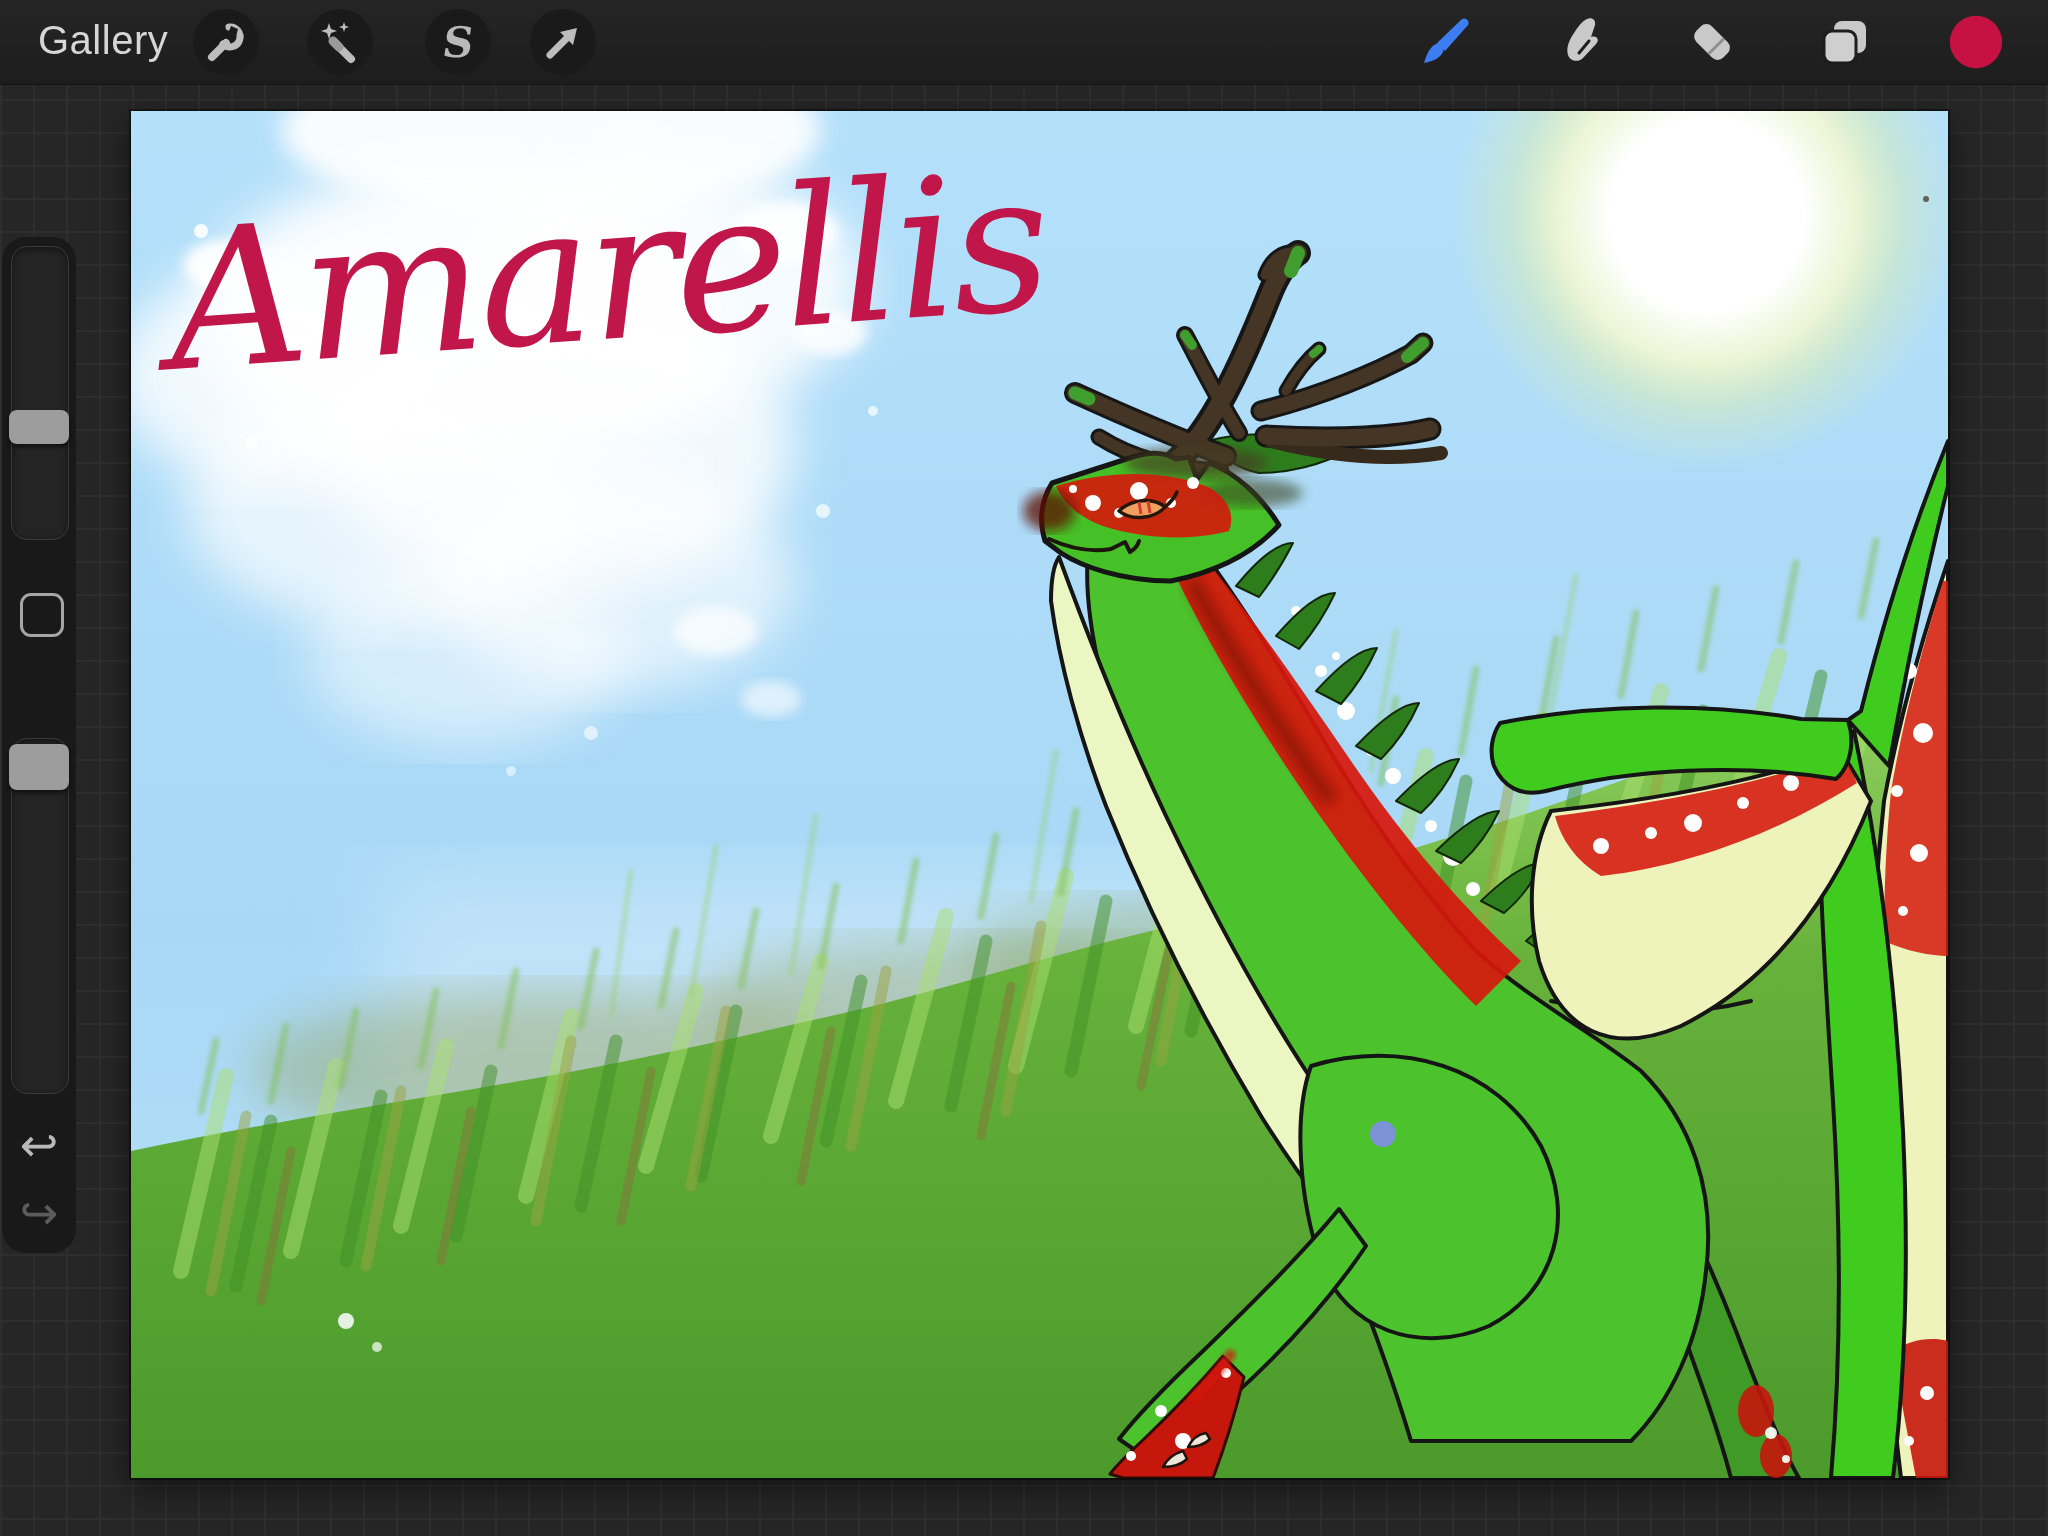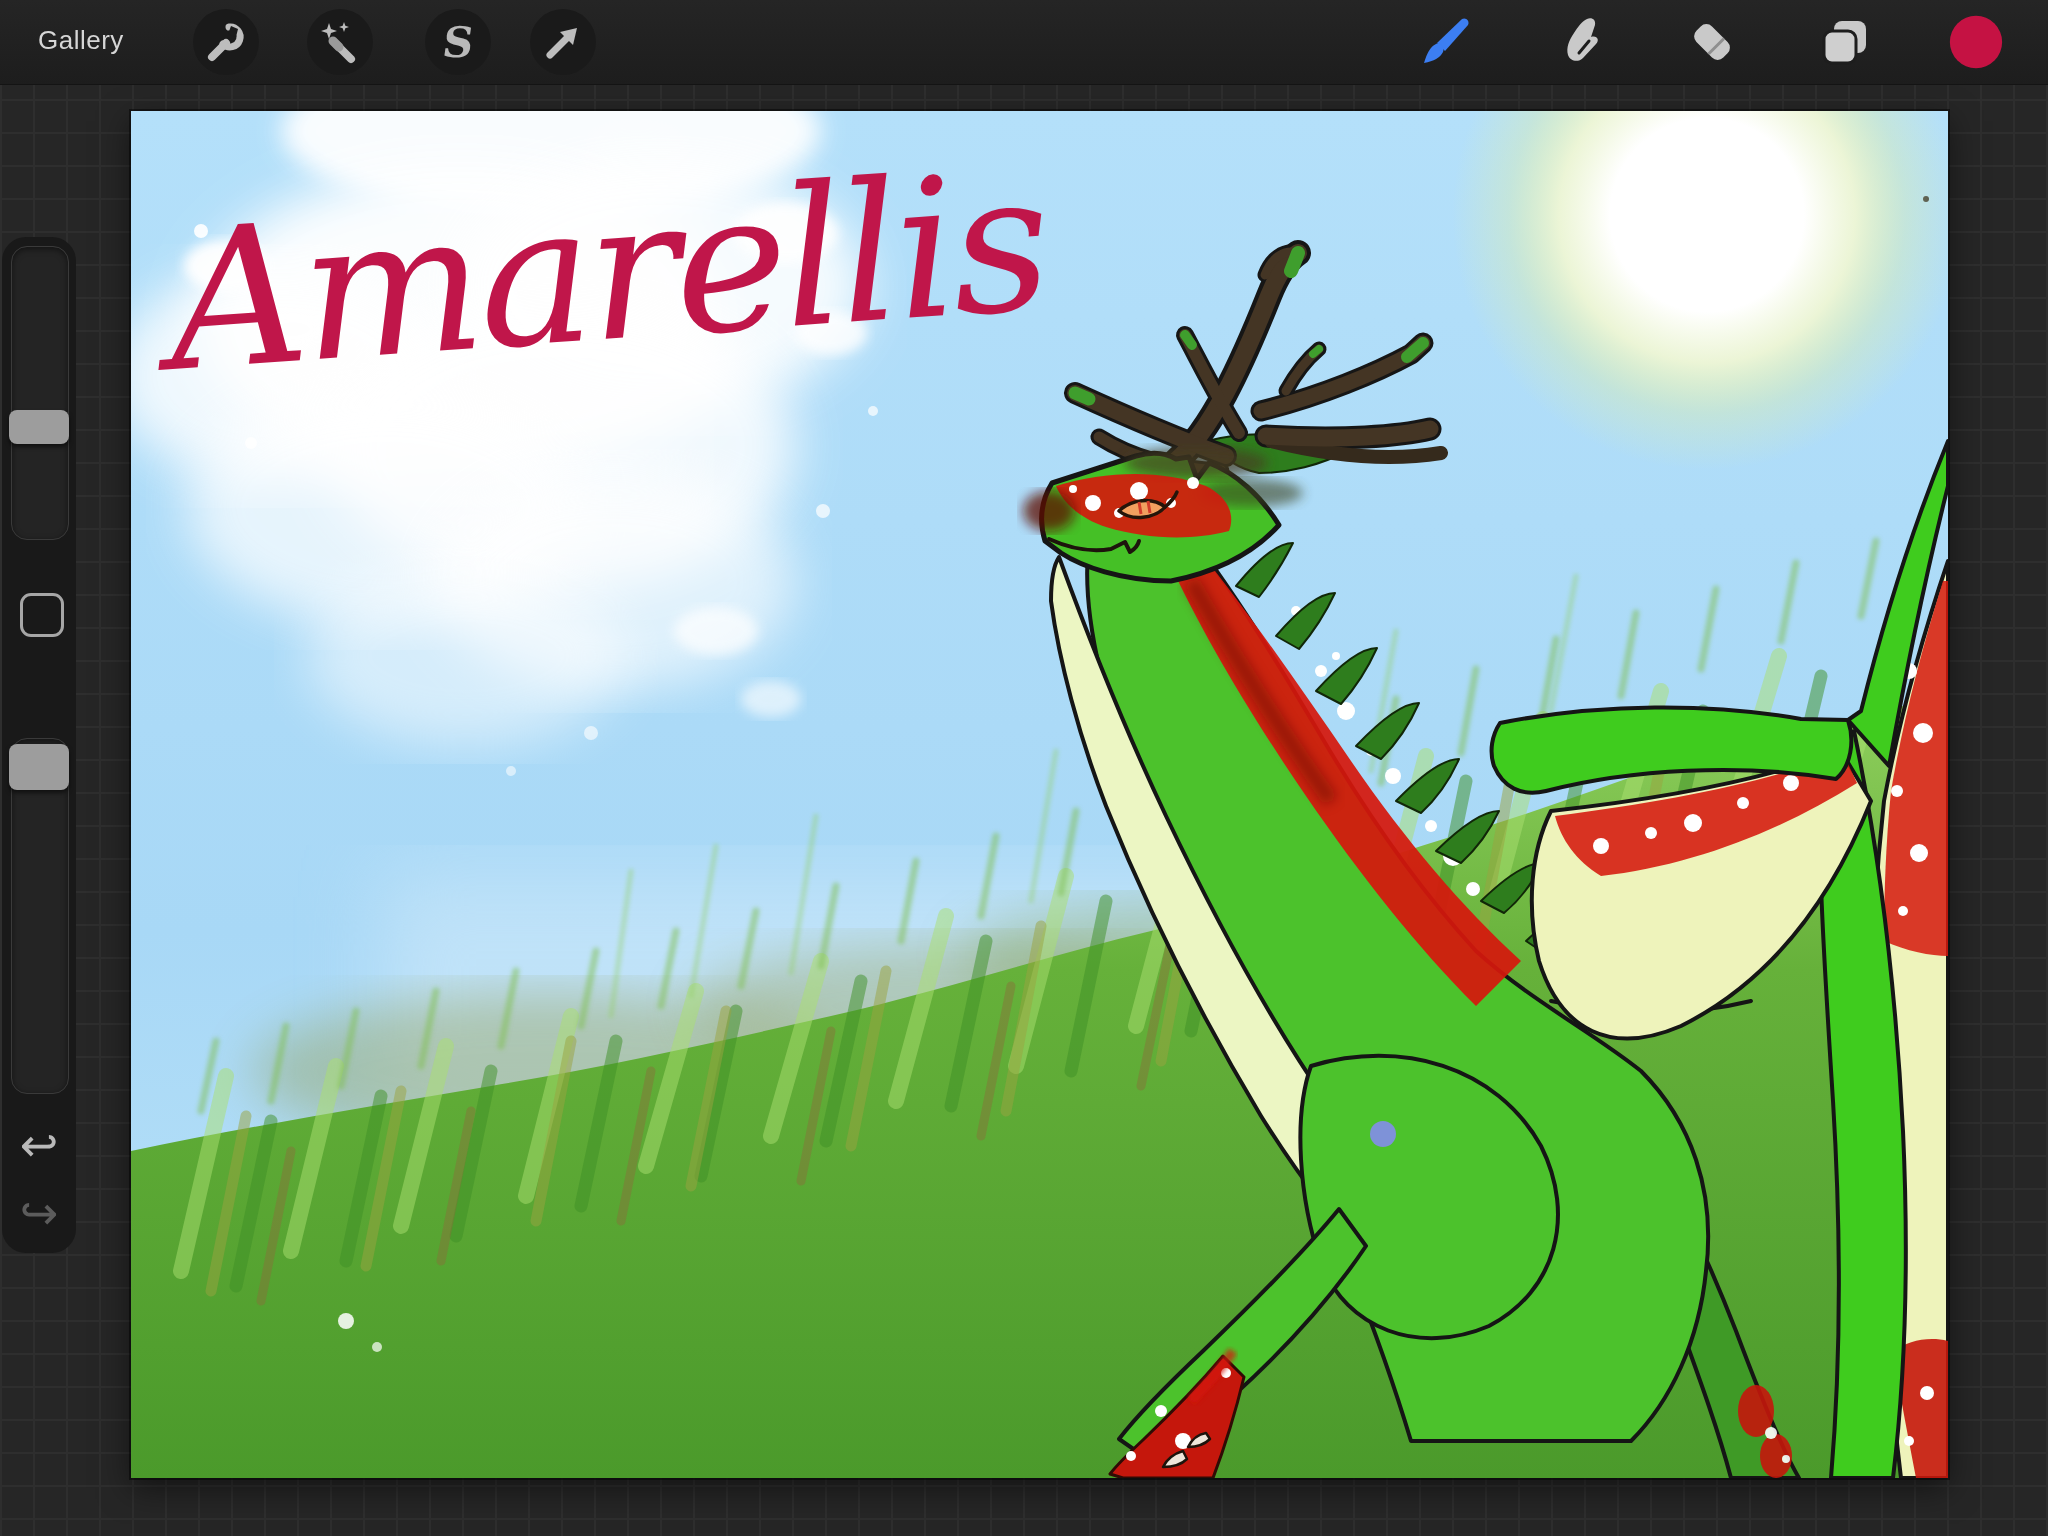--- a/index.html
+++ b/index.html
@@ -6,21 +6,21 @@
   body{width:2048px;height:1536px;position:relative;overflow:hidden;
        font-family:"Liberation Sans",sans-serif;
        background-color:#262626;
        background-image:linear-gradient(#2e2e2e 2px,transparent 2px),
                         linear-gradient(90deg,#2e2e2e 2px,transparent 2px);
        background-size:33px 33px;}
   
   .topbar{position:absolute;left:0;top:0;width:2048px;height:84px;
           background:linear-gradient(#252525,#1d1d1d);border-bottom:1px solid #141414;z-index:20;}
   .gallery{position:absolute;left:38px;top:0;height:84px;line-height:80px;
-           font-size:26px;color:#d6d6d6;letter-spacing:.5px;cursor:default;}
+           font-size:40px;color:#d6d6d6;letter-spacing:.5px;cursor:default;}
   .circbtn{position:absolute;top:9px;width:66px;height:66px;border-radius:50%;
            background:#1a1a1a;display:flex;align-items:center;justify-content:center;}
   .flatbtn{position:absolute;top:14px;width:56px;height:56px;display:flex;align-items:center;justify-content:center;}
   .s-glyph{font-size:42px;font-weight:bold;color:#b9b9b9;font-family:"DejaVu Serif",serif;transform:skewX(-8deg);}
   
   .sidepanel{position:absolute;left:2px;top:237px;width:74px;height:1016px;
              background:rgba(24,24,24,.92);border-radius:24px;z-index:15;}
   .track{position:absolute;left:9px;width:56px;background:#242424;border:1px solid #3a3a3a;
          border-radius:16px;box-shadow:inset 0 2px 6px rgba(0,0,0,.5);}
   .handle{position:absolute;left:7px;width:60px;background:#9d9d9d;border-radius:8px;

